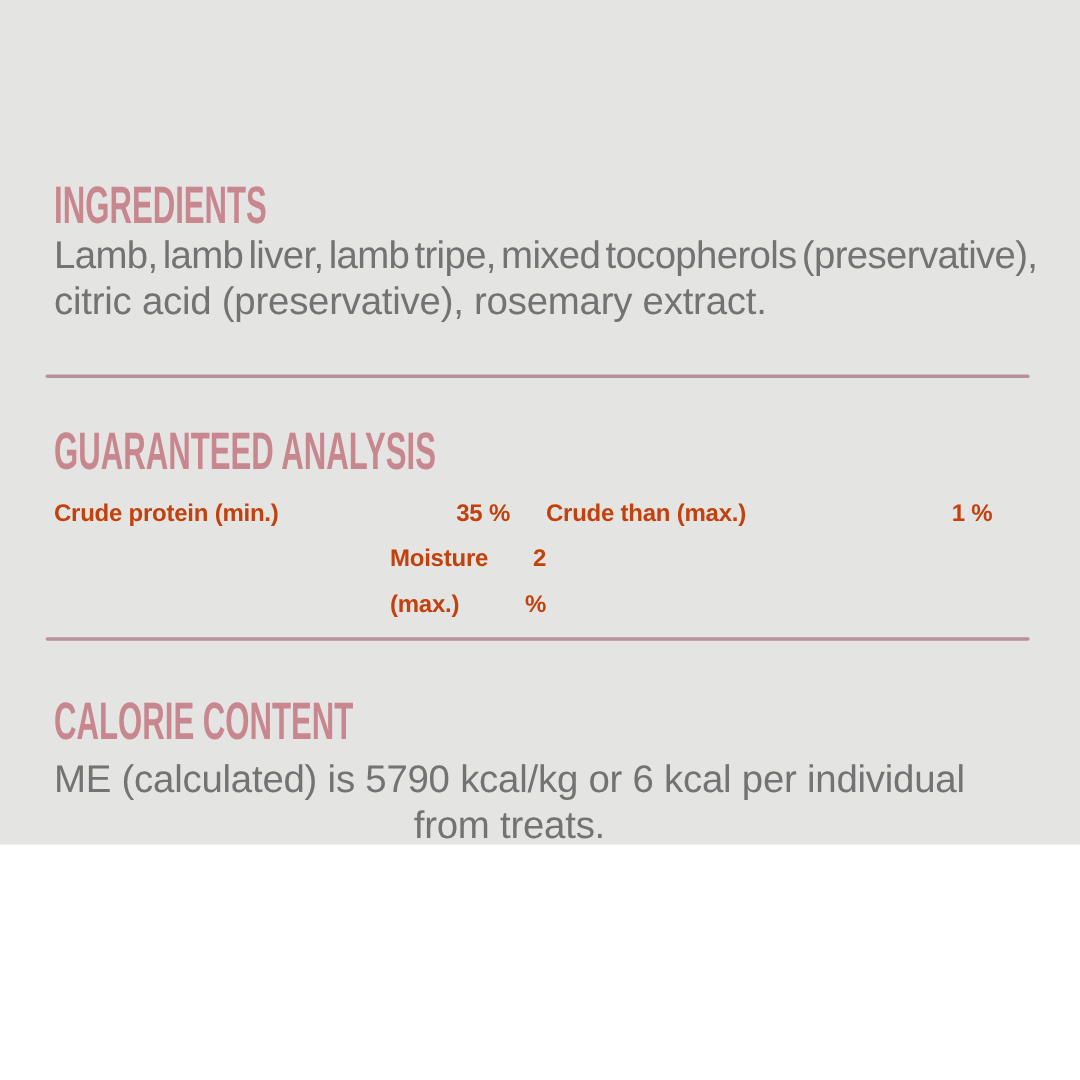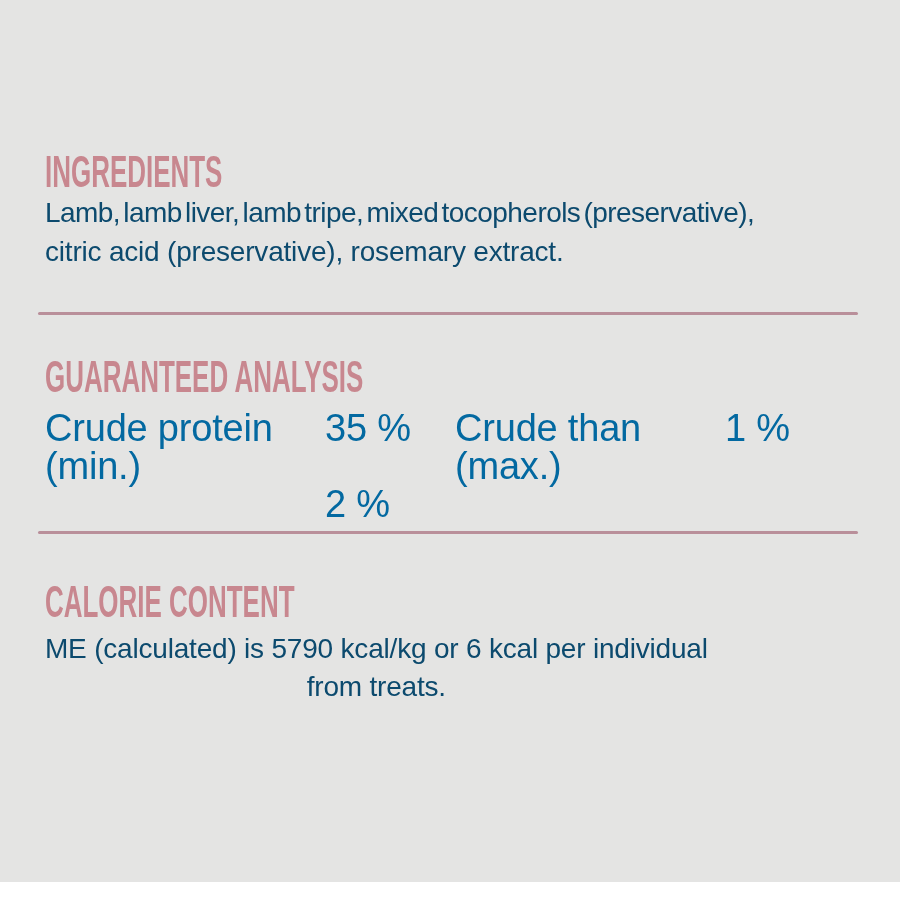--- a/index.html
+++ b/index.html
@@ -3,62 +3,63 @@
 <meta charset="utf-8">
 <style>
   html, body {
     margin: 0;
     padding: 0;
     font-family: "Liberation Sans", sans-serif;
   }
   .canvas {
     position: relative;
     width: 900px;
-    height: 882px;
+    height: 704px;
     background: #e4e4e3;
     overflow: hidden;
   }
   .abs { position: absolute; }
   .heading {
     display: inline-block;
     font-weight: bold;
     font-size: 44px;
     line-height: 1;
     color: #c8878f;
     white-space: nowrap;
     transform: scaleX(0.59);
     transform-origin: 0 0;
     letter-spacing: 0px;
     margin: 0;
   }
   .body-text {
-    font-size: 28px;
+    font-size: 32px;
     line-height: 39px;
-    color: #0c4a6e;
+    color: #737373;
     letter-spacing: -0.2px;
     white-space: nowrap;
   }
   .tight {
     letter-spacing: -0.55px;
     word-spacing: -4px;
   }
   .rule {
     height: 3px;
     background: #b98f9a;
     border-radius: 2px;
   }
   .analysis-grid {
     display: grid;
     grid-template-columns: 280px 100px 30px 270px 102px;
-    font-size: 38px;
+    font-size: 20px;
     line-height: 38px;
-    color: #0369a1;
+    color: #c2410c;
     letter-spacing: -0.2px;
+    font-weight: bold;
   }
-  .analysis-grid .val { }
+  .analysis-grid .val { text-align: right; }
   .cal-text { line-height: 38px; }
 </style>
 </head>
 <body>
 
 <div class="canvas">
 
   <h2 class="heading abs" style="top:150px; left:45px;">INGREDIENTS</h2>
 
   <div class="abs" style="top:193px; left:45px;">
@@ -71,20 +72,21 @@
   <h2 class="heading abs" style="top:355px; left:45px;">GUARANTEED ANALYSIS</h2>
 
   <div class="analysis-grid abs" style="top:409px; left:45px; width:782px;">
     <div class="lbl">Crude protein (min.)</div>
     <div class="val">35 %</div>
     <div></div>
     <div class="lbl">Crude than (max.)</div>
     <div class="val">1 %</div>
 
     <div></div>
+    <div class="lbl">Moisture (max.)</div>
     <div class="val">2 %</div>
   </div>
 
   <div class="rule abs" style="top:531px; left:38px; width:820px;"></div>
 
   <h2 class="heading abs" style="top:580px; left:45px;">CALORIE CONTENT</h2>
 
   <div class="abs" style="top:630px; left:45px;text-align:center;">
     <div class="body-text cal-text">ME (calculated) is 5790 kcal/kg or 6 kcal per individual</div>
     <div class="body-text cal-text">from treats.</div>

